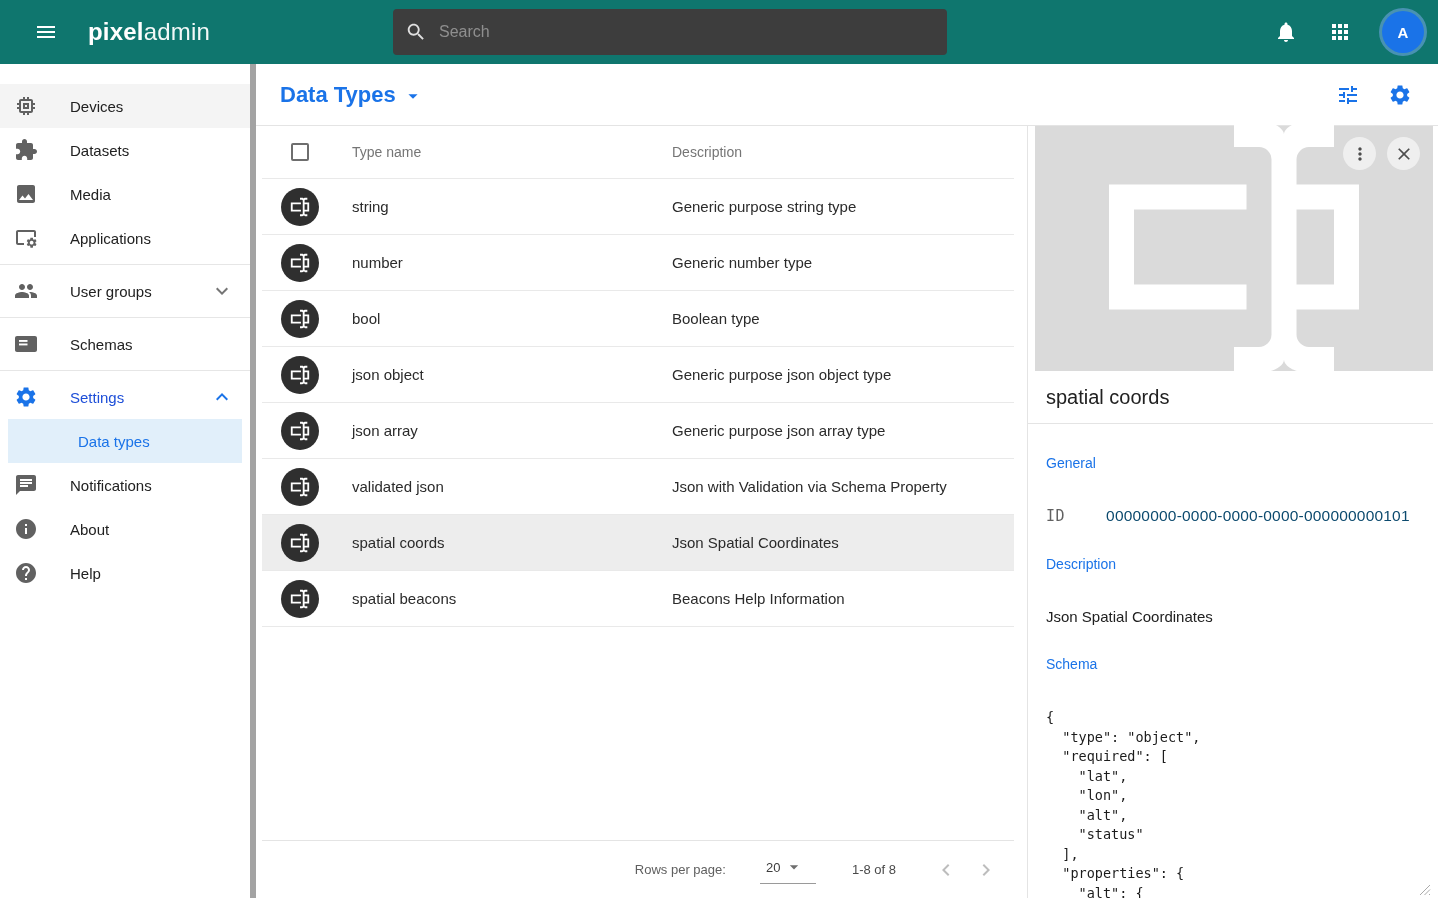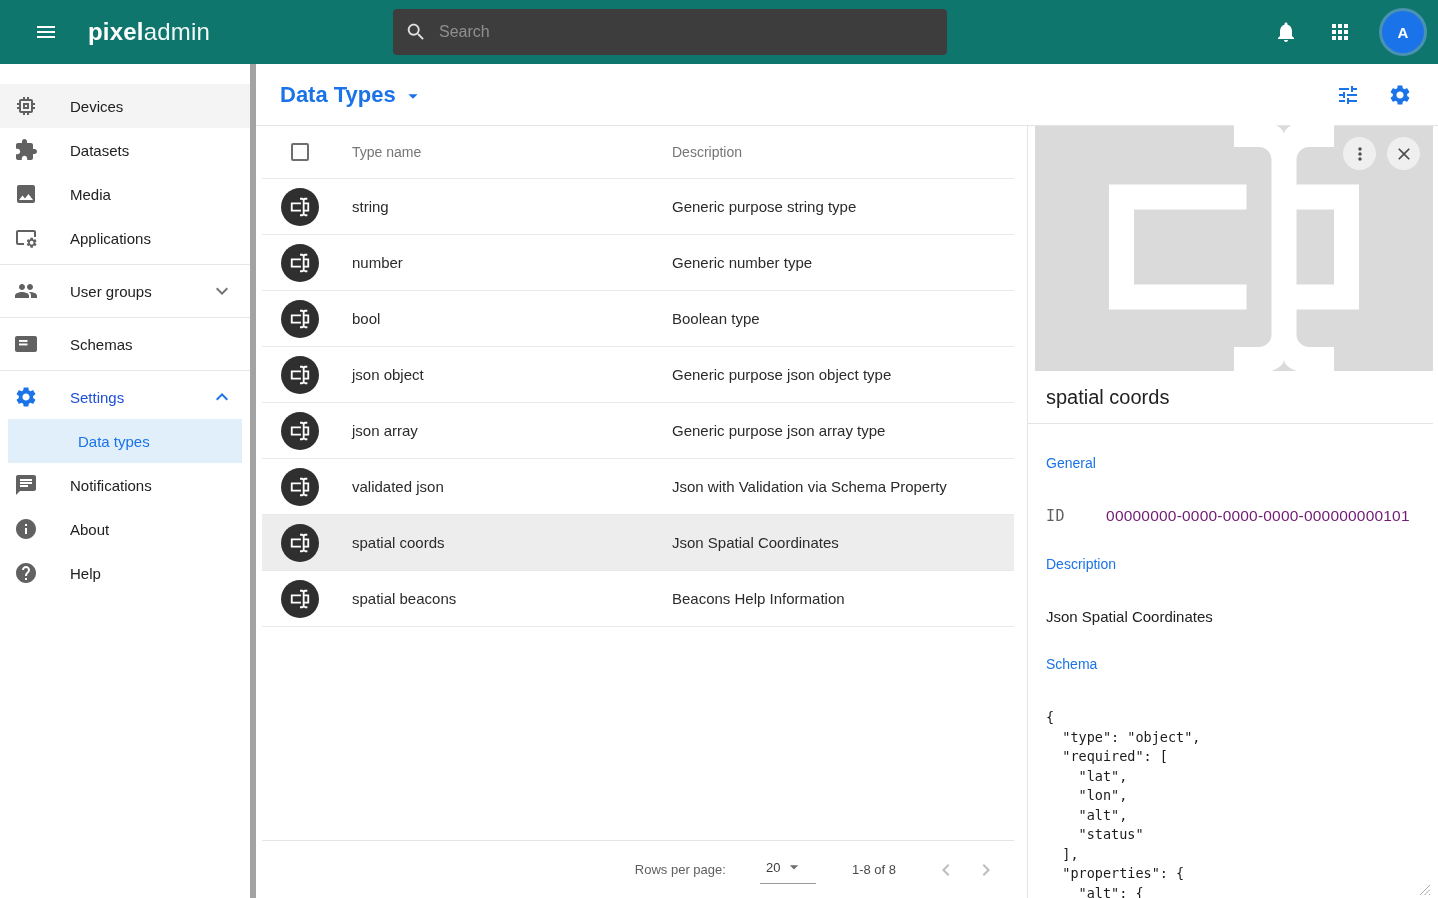--- a/index.html
+++ b/index.html
@@ -78,21 +78,21 @@
   .panel-banner .bigicon svg { width:205px; height:205px; fill:#fff; }
   .banner-actions { position:absolute; top:11px; right:13px; display:flex; gap:11px; }
   .round-btn { width:33px; height:33px; border-radius:50%; background:#efefef; border:none; display:flex; align-items:center; justify-content:center; color:#4d4d4d; cursor:pointer; }
   .round-btn svg { width:20px; height:20px; fill:currentColor; }
   .panel-body { flex:1; overflow:hidden; padding:0 0 0 18px; }
   .panel-title { font-size:20px; font-weight:500; color:#212121; padding:15px 0 14px 0; }
   .panel-divider { border-top:1px solid #e4e4e4; margin-left:-18px; }
   .sect-label { color:#1a73e8; font-size:14px; font-weight:500; margin-top:31px; }
   .id-row { display:flex; align-items:center; margin-top:36px; }
   .id-key { font-family:"DejaVu Sans Mono","Liberation Mono",monospace; font-size:15px; color:#616161; letter-spacing:.5px; }
-  .id-val { font-size:15.5px; color:#701a75; margin-left:41px; letter-spacing:.2px; }
+  .id-val { font-size:15.5px; color:#0c4a6e; margin-left:41px; letter-spacing:.2px; }
   .desc-val { font-size:15px; color:#212121; margin-top:36px; }
   .schema-code { font-family:"DejaVu Sans Mono","Liberation Mono",monospace; font-size:13.5px; line-height:19.5px; color:#1c1c1c; margin-top:36px; white-space:pre; resize:both; }
   .resize-handle { position:absolute; right:7px; bottom:3px; width:13px; height:13px; }
   .resize-handle svg { width:13px; height:13px; stroke:#aaa; stroke-width:1; fill:none; }
 </style>
 </head>
 <body>
 
 <div class="app">
 

